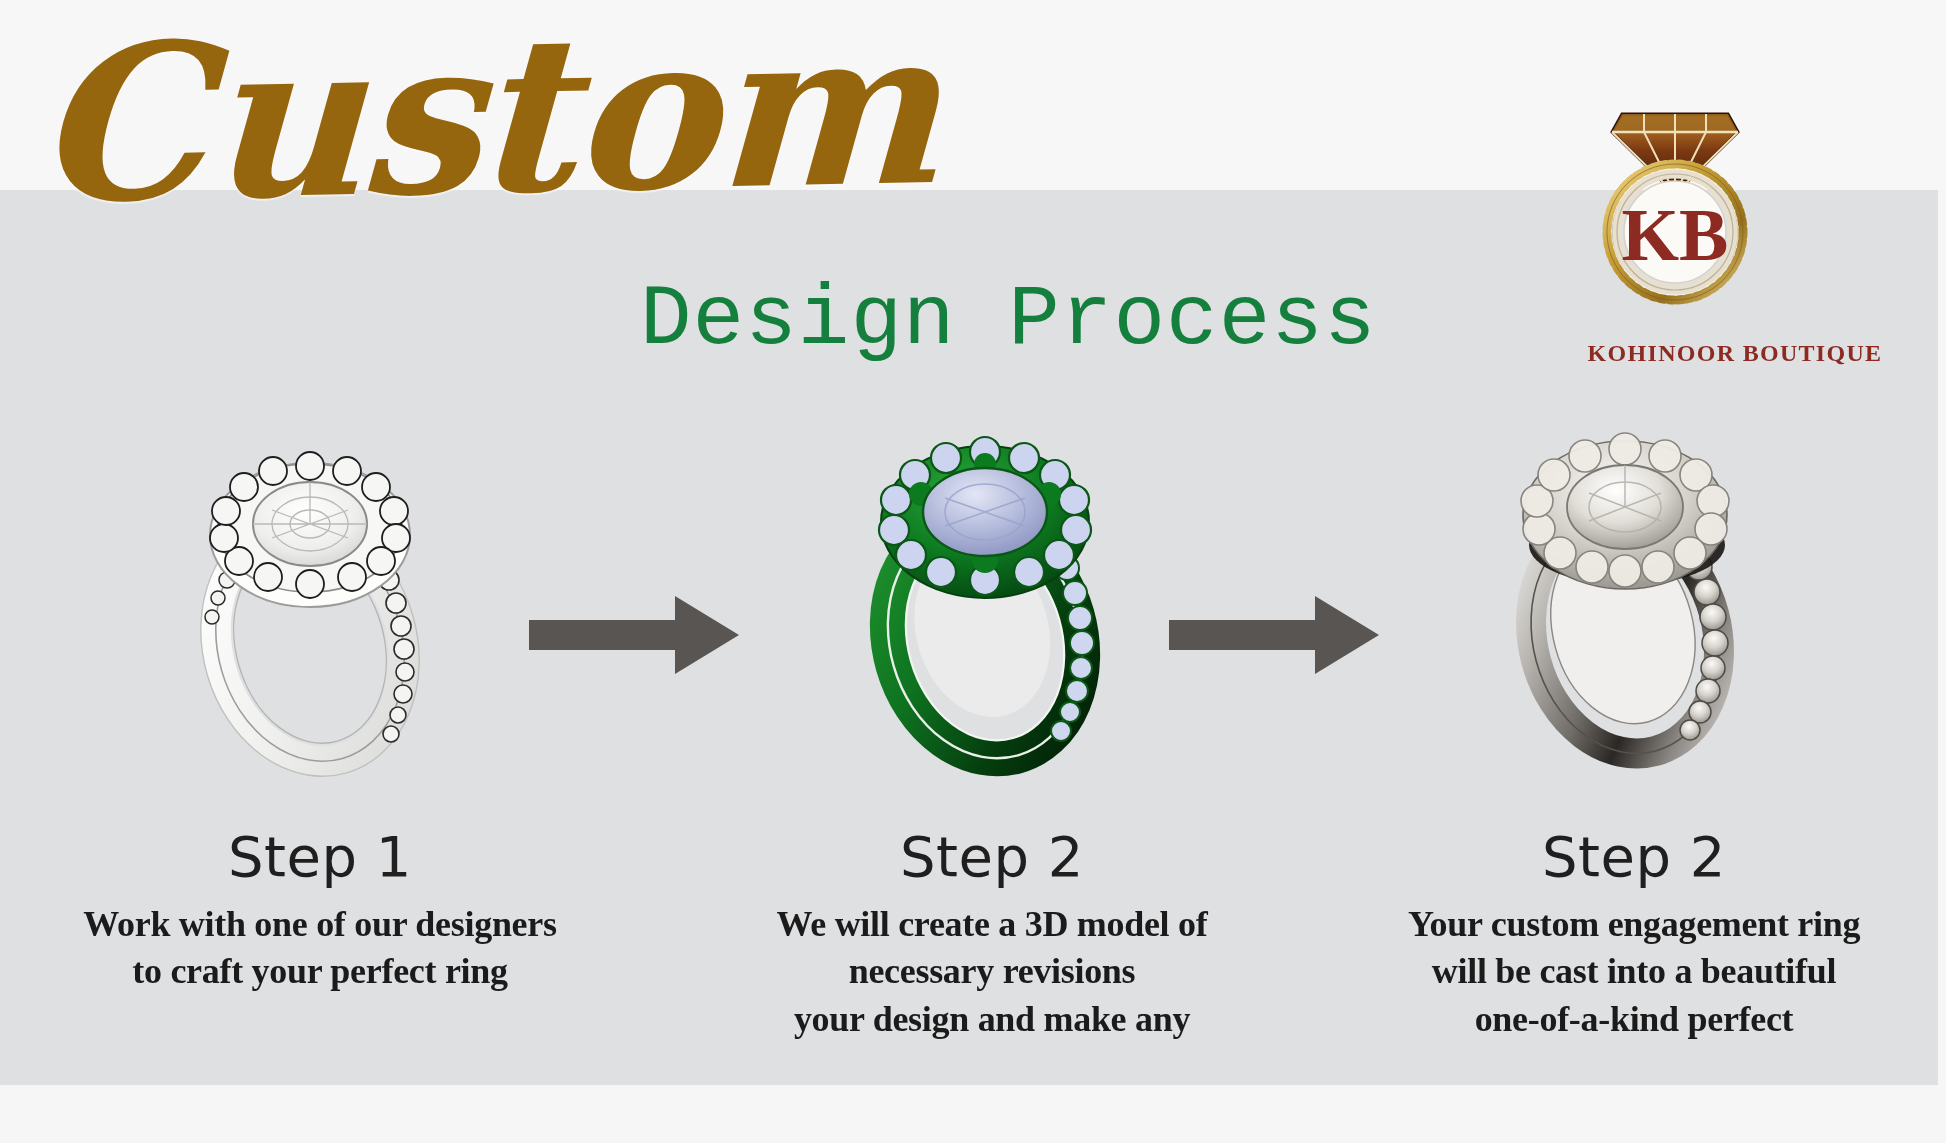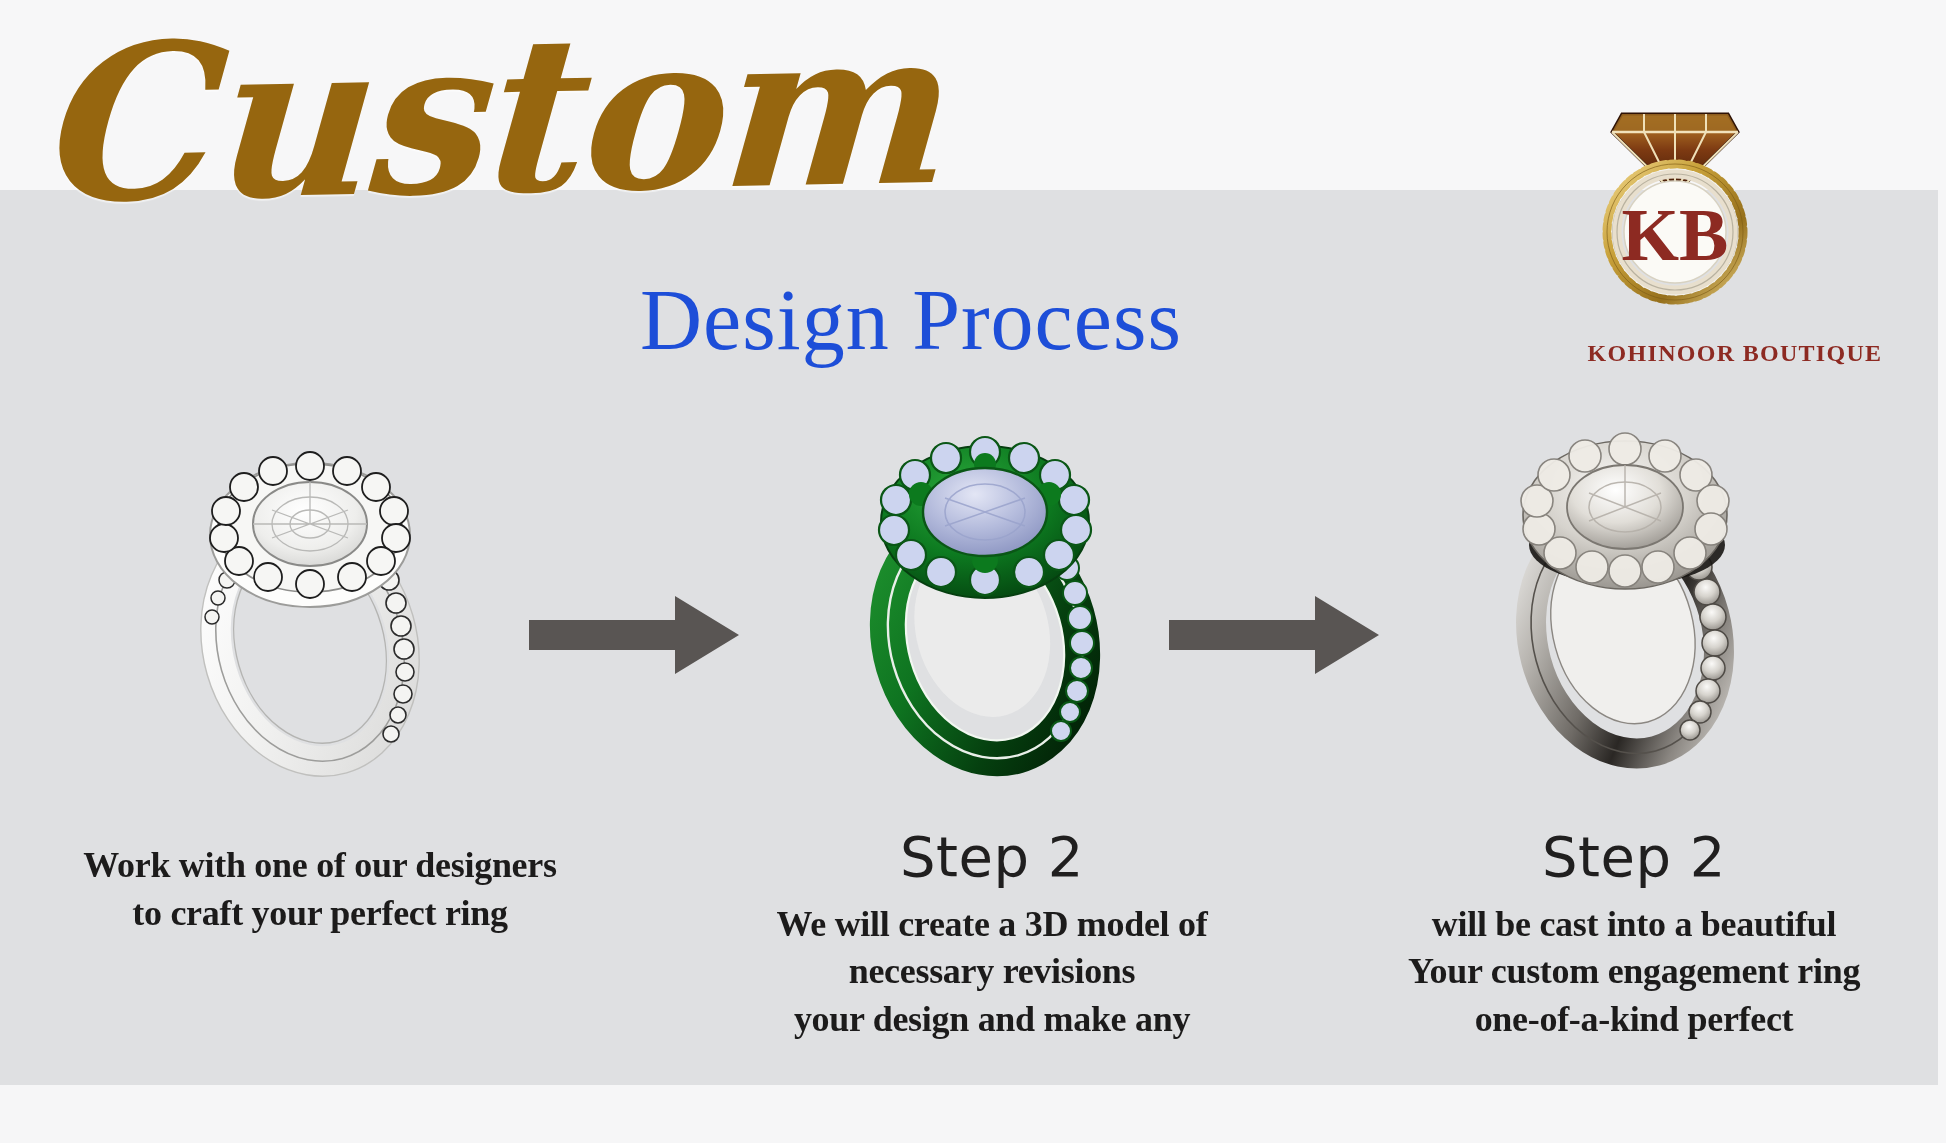--- a/index.html
+++ b/index.html
@@ -24,23 +24,23 @@
     font-style:italic; font-weight:700;
     font-size:215px; line-height:1;
     color:#96660f;
     letter-spacing:-4px;
     transform:skewX(-6deg) rotate(-1.2deg);
     text-shadow:0 2px 1px rgba(255,255,255,.55);
     white-space:nowrap;
   }
   .design-process {
     position:absolute; left:640px; top:277px;
-    font-family:Liberation Serif, serif;
+    font-family:Liberation Mono, monospace;
     font-size:86px; line-height:1;
-    color:#1d4ed8;
+    color:#15803d;
     letter-spacing:1px;
     white-space:nowrap;
   }
 
   
   .logo-wrap { position:absolute; left:1560px; top:70px; width:230px; height:235px; }
   .brand-name {
     position:absolute; left:1520px; top:340px; width:430px;
     text-align:center;
     font-family:"Liberation Serif", serif;
@@ -359,37 +359,38 @@
         <ellipse cx="150" cy="92" rx="58" ry="42" fill="url(#stoneR)" stroke="#7b7771" stroke-width="1.8"></ellipse>
         <g stroke="#b5b0a9" stroke-width="1.5" fill="none" opacity=".9">
           <ellipse cx="150" cy="92" rx="36" ry="25"></ellipse>
           <path d="M114 78 L150 92 L186 78 M114 106 L150 92 L186 106 M150 50 L150 92"></path>
         </g>
       </svg>
     </div>
   </div>
 
   <div class="caption" id="cap1">
+    <div class="step-title">Step 1</div>
     <div class="step-desc">
       <span class="l">Work with one of our designers</span>
       <span class="l">to craft your perfect ring</span>
     </div>
   </div>
 
   <div class="caption" id="cap2">
     <div class="step-title">Step 2</div>
     <div class="step-desc">
       <span class="l">We will create a 3D model of</span>
       <span class="l">necessary revisions</span>
       <span class="l">your design and make any</span>
     </div>
   </div>
 
   <div class="caption" id="cap3">
     <div class="step-title">Step 2</div>
     <div class="step-desc">
+      <span class="l">Your custom engagement ring</span>
       <span class="l">will be cast into a beautiful</span>
-      <span class="l">Your custom engagement ring</span>
       <span class="l">one-of-a-kind perfect</span>
     </div>
   </div>
 
 </div>
 
 </body></html>

